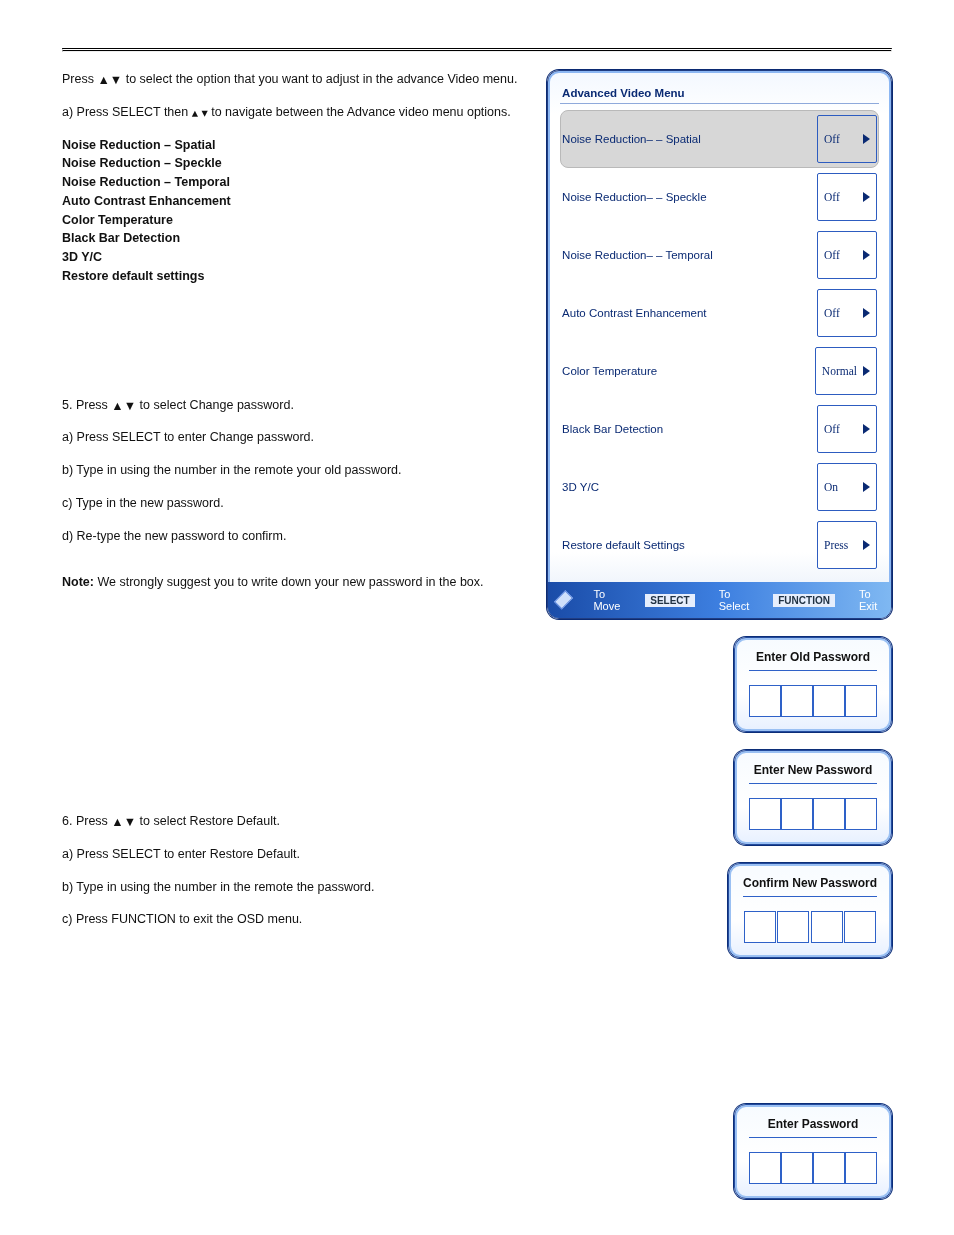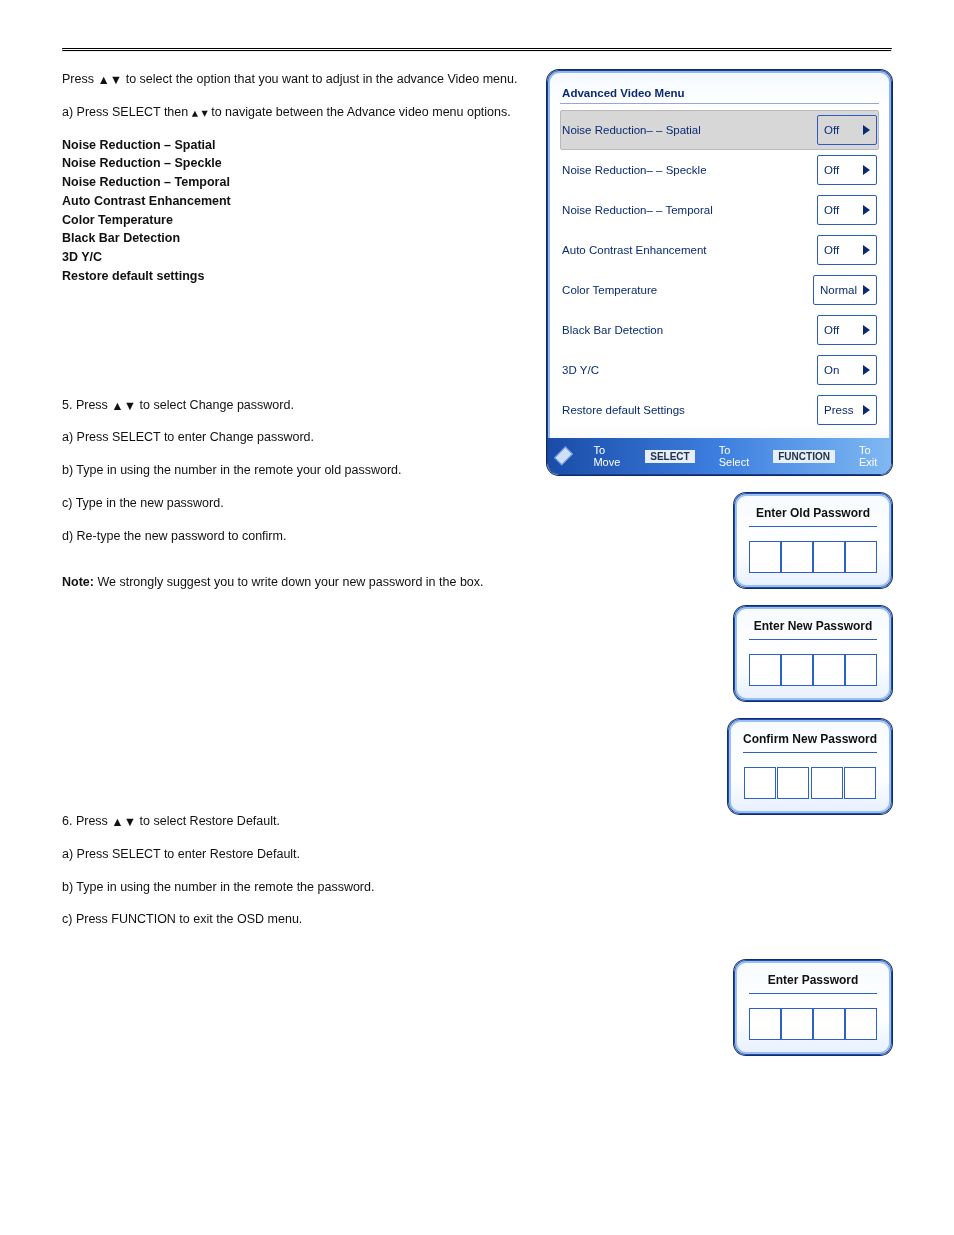--- a/index.html
+++ b/index.html
@@ -46,26 +46,26 @@
     background:linear-gradient(180deg,#f3f8ff 0%,#ffffff 8%,#ffffff 88%,#dfeaf8 100%);
     box-shadow:inset 0 0 0 2px #8cb7f3,0 0 0 1px #0b2a72;
     overflow:hidden;
     font-size:11.5px;
   }
   .osd-inner{padding:10px 12px 8px 12px;}
   .osd-title{font-weight:700;color:#0a2a73;padding:6px 2px 4px 2px;border-bottom:1px solid #8ea9db;}
   .osd-sep{height:6px;}
   .osd-list{display:flex;flex-direction:column;}
   .osd-row{display:flex;align-items:center;justify-content:space-between;padding:5px 2px;}
-  .osd-row.sel{background:#d7d7d7;border:1px solid #b9b9b9;border-radius:2px;padding:4px 1px;}
+  .osd-row.sel{background:#d7d7d7;border:1px solid #b9b9b9;border-radius:8px;padding:4px 1px;}
   .osd-row.sel .osd-val{background:#d7d7d7;}
   .osd-label{color:#0a2a73;}
   .osd-val{
     display:inline-flex;align-items:center;gap:6px;
-    border:1px solid #2d5cc0;padding:8px 6px;border-radius:2px;background:#fff;color:#0a2a73;min-width:46px;justify-content:space-between;
+    border:1px solid #2d5cc0;padding:17px 6px;border-radius:2px;background:#fff;color:#0a2a73;min-width:46px;justify-content:space-between;font-family:Liberation Serif, serif;
   }
   .osd-arrow{width:0;height:0;border-top:5px solid transparent;border-bottom:5px solid transparent;border-left:7px solid #0a2a73;}
   .osd-footer{
     display:flex;align-items:center;gap:24px;
     background:linear-gradient(90deg,var(--bar-from) 0%,var(--bar-mid) 50%,var(--bar-to) 100%);
     color:#fff;font-size:11px;padding:6px 10px;
   }
   .key{
     background:#e6eefc;color:#234;display:inline-block;padding:1px 5px;border-radius:0;font-weight:700;font-size:10px;
   }

